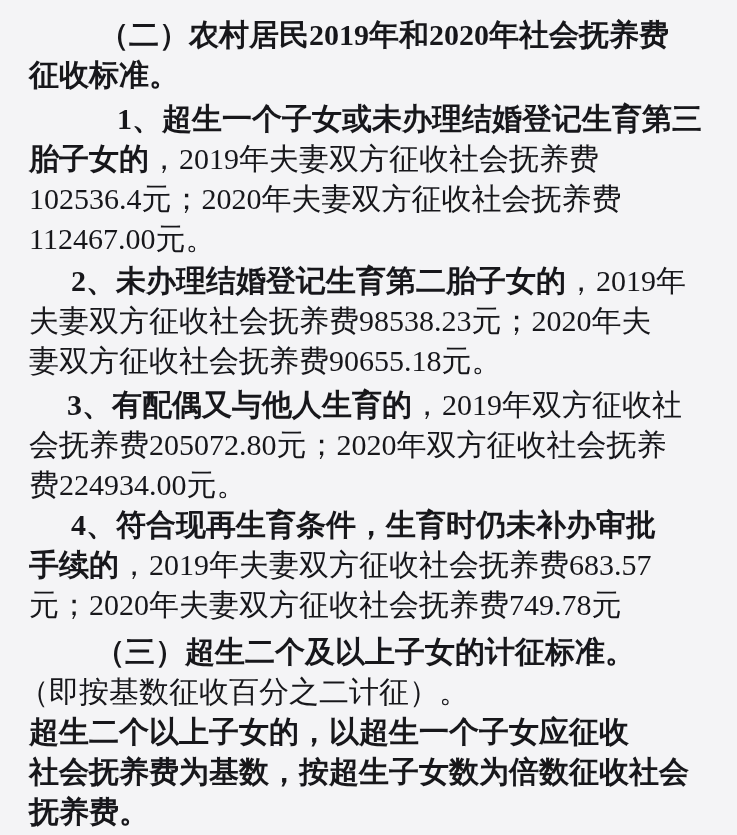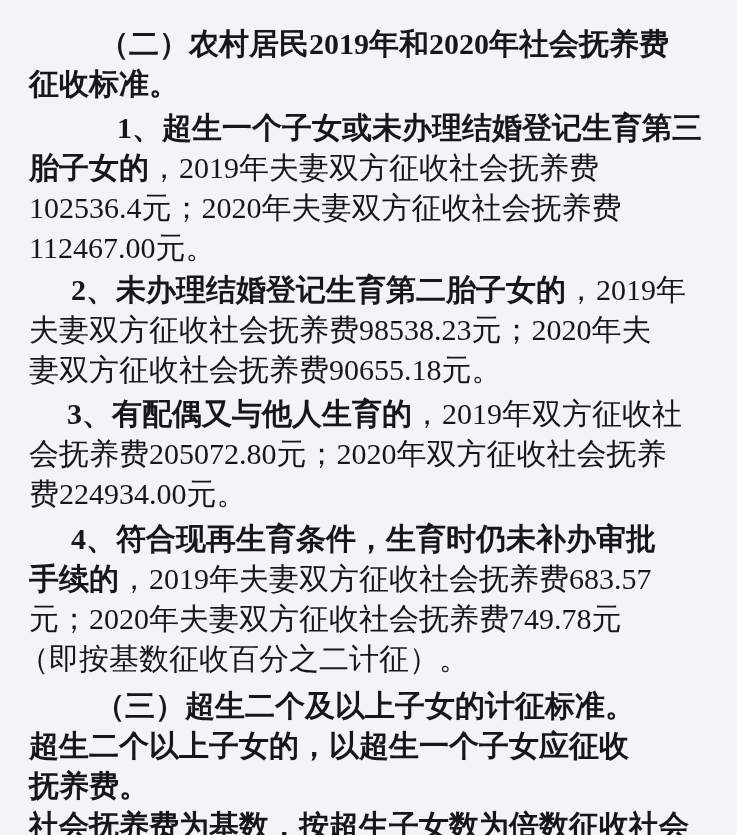--- a/index.html
+++ b/index.html
@@ -9,21 +9,21 @@
   body {
     width: 737px;
     height: 835px;
     overflow: hidden;
     background: #f4f4f6;
   }
   .doc {
     box-sizing: border-box;
     width: 737px;
     height: 626px;
-    padding: 24px 24px 0 29px;
+    padding: 15px 24px 0 29px;
     font-family: "Liberation Sans", "DejaVu Sans", sans-serif;
     font-size: 30px;
     line-height: 40px;
     color: #17171b;
   }
   .line {
     white-space: nowrap;
   }
   .seg {
     font-weight: 400;
@@ -45,21 +45,21 @@
     <div class="line" style="margin-left: 88px; margin-top: 4px;"><span class="seg bold"><span class="num">1</span>、超生一个子女或未办理结婚登记生育第三</span></div>
     <div class="line" style="margin-left: 0px;"><span class="seg bold">胎子女的</span><span class="seg">，<span class="num">2019</span>年夫妻双方征收社会抚养费</span></div>
     <div class="line" style="margin-left: 0px;"><span class="seg"><span class="num">102536.4</span>元；<span class="num">2020</span>年夫妻双方征收社会抚养费</span></div>
     <div class="line" style="margin-left: 0px;"><span class="seg"><span class="num">112467.00</span>元。</span></div>
     <div class="line" style="margin-left: 42px; margin-top: 2px;"><span class="seg bold"><span class="num">2</span>、未办理结婚登记生育第二胎子女的</span><span class="seg">，<span class="num">2019</span>年</span></div>
     <div class="line" style="margin-left: 0px;"><span class="seg">夫妻双方征收社会抚养费<span class="num">98538.23</span>元；<span class="num">2020</span>年夫</span></div>
     <div class="line" style="margin-left: 0px;"><span class="seg">妻双方征收社会抚养费<span class="num">90655.18</span>元。</span></div>
     <div class="line" style="margin-left: 38px; margin-top: 4px;"><span class="seg bold"><span class="num">3</span>、有配偶又与他人生育的</span><span class="seg">，<span class="num">2019</span>年双方征收社</span></div>
     <div class="line" style="margin-left: 0px;"><span class="seg">会抚养费<span class="num">205072.80</span>元；<span class="num">2020</span>年双方征收社会抚养</span></div>
     <div class="line" style="margin-left: 0px;"><span class="seg">费<span class="num">224934.00</span>元。</span></div>
-    <div class="line" style="margin-left: 42px; margin-top: 5px;"><span class="seg bold"><span class="num">4</span>、符合现再生育条件，生育时仍未补办审批</span></div>
+    <div class="line" style="margin-left: 42px; "><span class="seg bold"><span class="num">4</span>、符合现再生育条件，生育时仍未补办审批</span></div>
     <div class="line" style="margin-left: 0px;"><span class="seg bold">手续的</span><span class="seg">，<span class="num">2019</span>年夫妻双方征收社会抚养费<span class="num">683.57</span></span></div>
     <div class="line" style="margin-left: 0px;"><span class="seg">元；<span class="num">2020</span>年夫妻双方征收社会抚养费<span class="num">749.78</span>元</span></div>
+    <div class="line" style="margin-left: 66px; margin-top: 7px;"><span class="seg bold">（三）超生二个及以上子女的计征标准。</span></div>
     <div class="line" style="margin-left: -10px;"><span class="seg">（即按基数征收百分之二计征）。</span></div>
-    <div class="line" style="margin-left: 66px; margin-top: 7px;"><span class="seg bold">（三）超生二个及以上子女的计征标准。</span></div>
     <div class="line" style=""><span class="seg bold">超生二个以上子女的，以超生一个子女应征收</span></div>
+    <div class="line" style="margin-left: 0px;"><span class="seg bold">社会抚养费为基数，按超生子女数为倍数征收社会</span></div>
     <div class="line" style="margin-left: 0px;"><span class="seg bold">抚养费。</span></div>
-    <div class="line" style="margin-left: 0px;"><span class="seg bold">社会抚养费为基数，按超生子女数为倍数征收社会</span></div>
   </div>
 
 </body></html>

